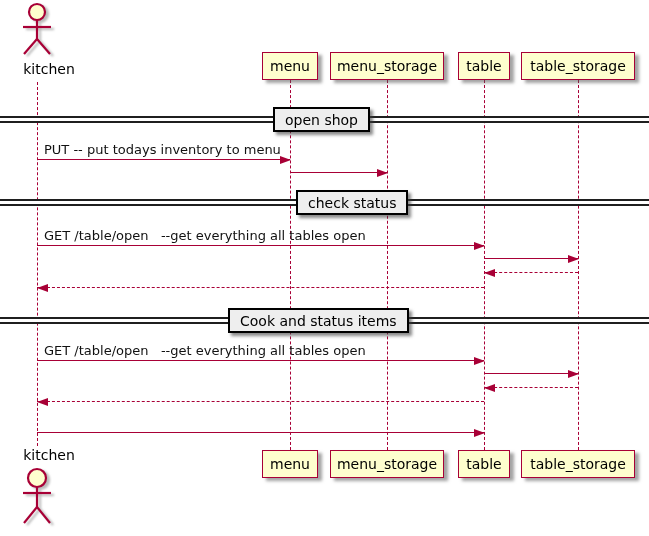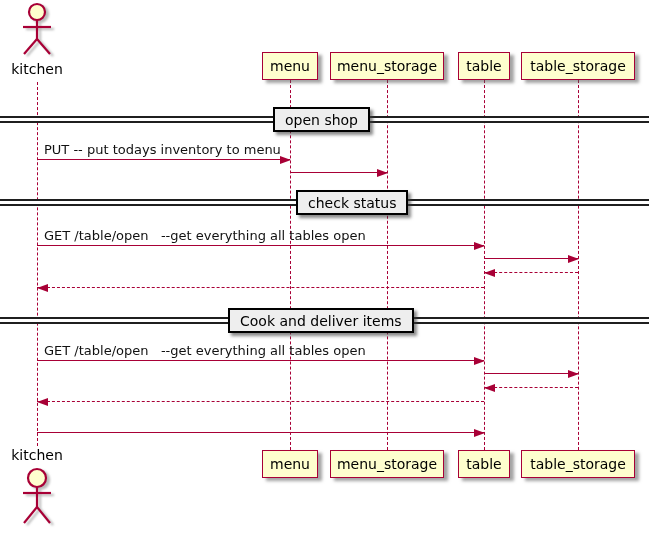--- a/index.html
+++ b/index.html
@@ -29,21 +29,21 @@
   .msg-label{
     position:absolute;font-size:13px;line-height:14px;height:14px;
     white-space:pre;color:#111;
   }
   .arrow{position:absolute;height:0;border-top:1.4px solid #A80036;}
   .arrow.dashed{border-top:1.2px dashed #A80036;}
   .head-r{position:absolute;width:0;height:0;
     border-left:11px solid #A80036;border-top:4px solid transparent;border-bottom:4px solid transparent;}
   .head-l{position:absolute;width:0;height:0;
     border-right:11px solid #A80036;border-top:4px solid transparent;border-bottom:4px solid transparent;}
-  .actor-label{position:absolute;font-size:14px;text-align:center;white-space:nowrap;}
+  .actor-label{position:absolute;font-size:14px;text-align:center;white-space:nowrap;margin-left:12px;}
   .actor-figure{position:absolute;filter:drop-shadow(3px 2px 1px rgba(120,120,120,0.5));}
   .strike{position:relative;padding:0 5px;display:inline-block;}
   .strike::after{content:"";position:absolute;left:0;right:0;top:8px;border-top:1.4px solid #111;}
 </style>
 </head>
 <body>
 
 <div class="canvas">
 
   <div class="lifeline" style="left:37px;top:82px;height:364px;"></div>
@@ -51,21 +51,21 @@
   <div class="lifeline" style="left:387px;top:80px;height:370px;"></div>
   <div class="lifeline" style="left:484px;top:80px;height:370px;"></div>
   <div class="lifeline" style="left:578px;top:80px;height:370px;"></div>
 
   <div class="divider-line" style="top:116px;"></div>
   <div class="divider-line" style="top:199px;"></div>
   <div class="divider-line" style="top:317px;"></div>
 
   <div class="divider-label" style="left:273px;top:107px;">open shop</div>
   <div class="divider-label" style="left:266px;top:190px;margin-left:30px;">check status</div>
-  <div class="divider-label" style="left:228px;top:308px;">Cook and deliver items</div>
+  <div class="divider-label" style="left:228px;top:308px;">Cook and status items</div>
 
   <div class="msg-label" style="left:44px;top:143px;">PUT -- put todays inventory to menu</div>
   <div class="arrow" style="left:37px;top:159px;width:253px;"></div>
   <div class="head-r" style="left:280px;top:156px;"></div>
 
   <div class="arrow" style="left:290px;top:172px;width:97px;"></div>
   <div class="head-r" style="left:377px;top:169px;"></div>
 
   <div class="msg-label" style="left:44px;top:229px;">GET /table/open   --get everything all tables open</div>
   <div class="arrow" style="left:37px;top:245px;width:447px;"></div>

